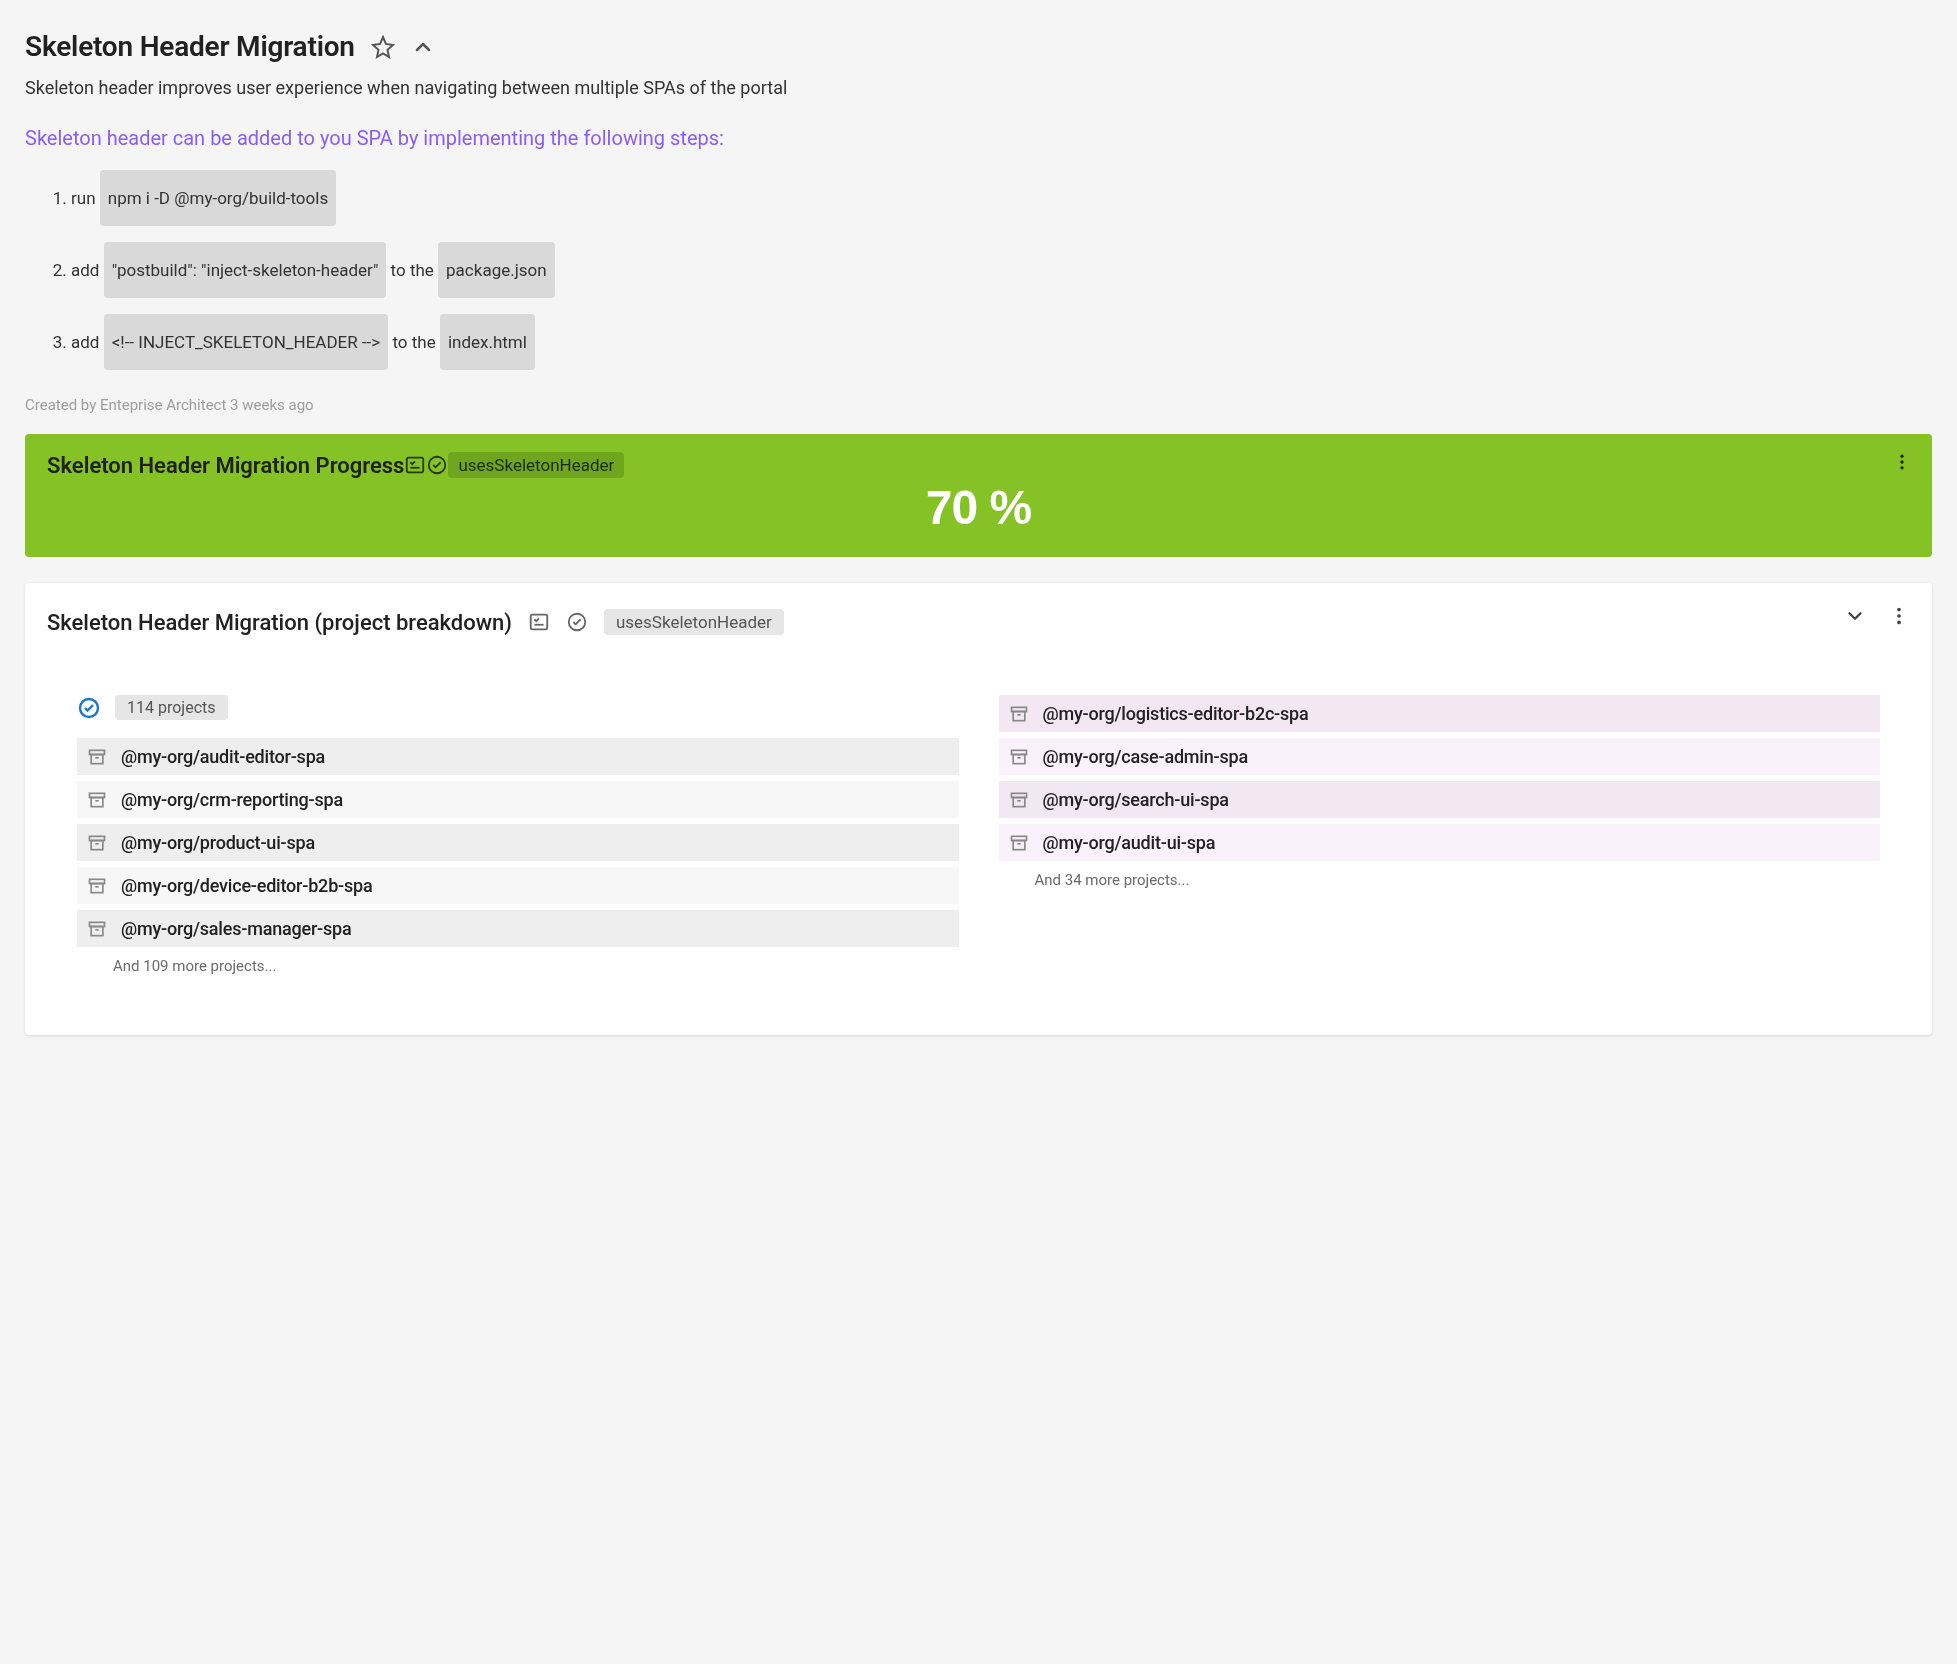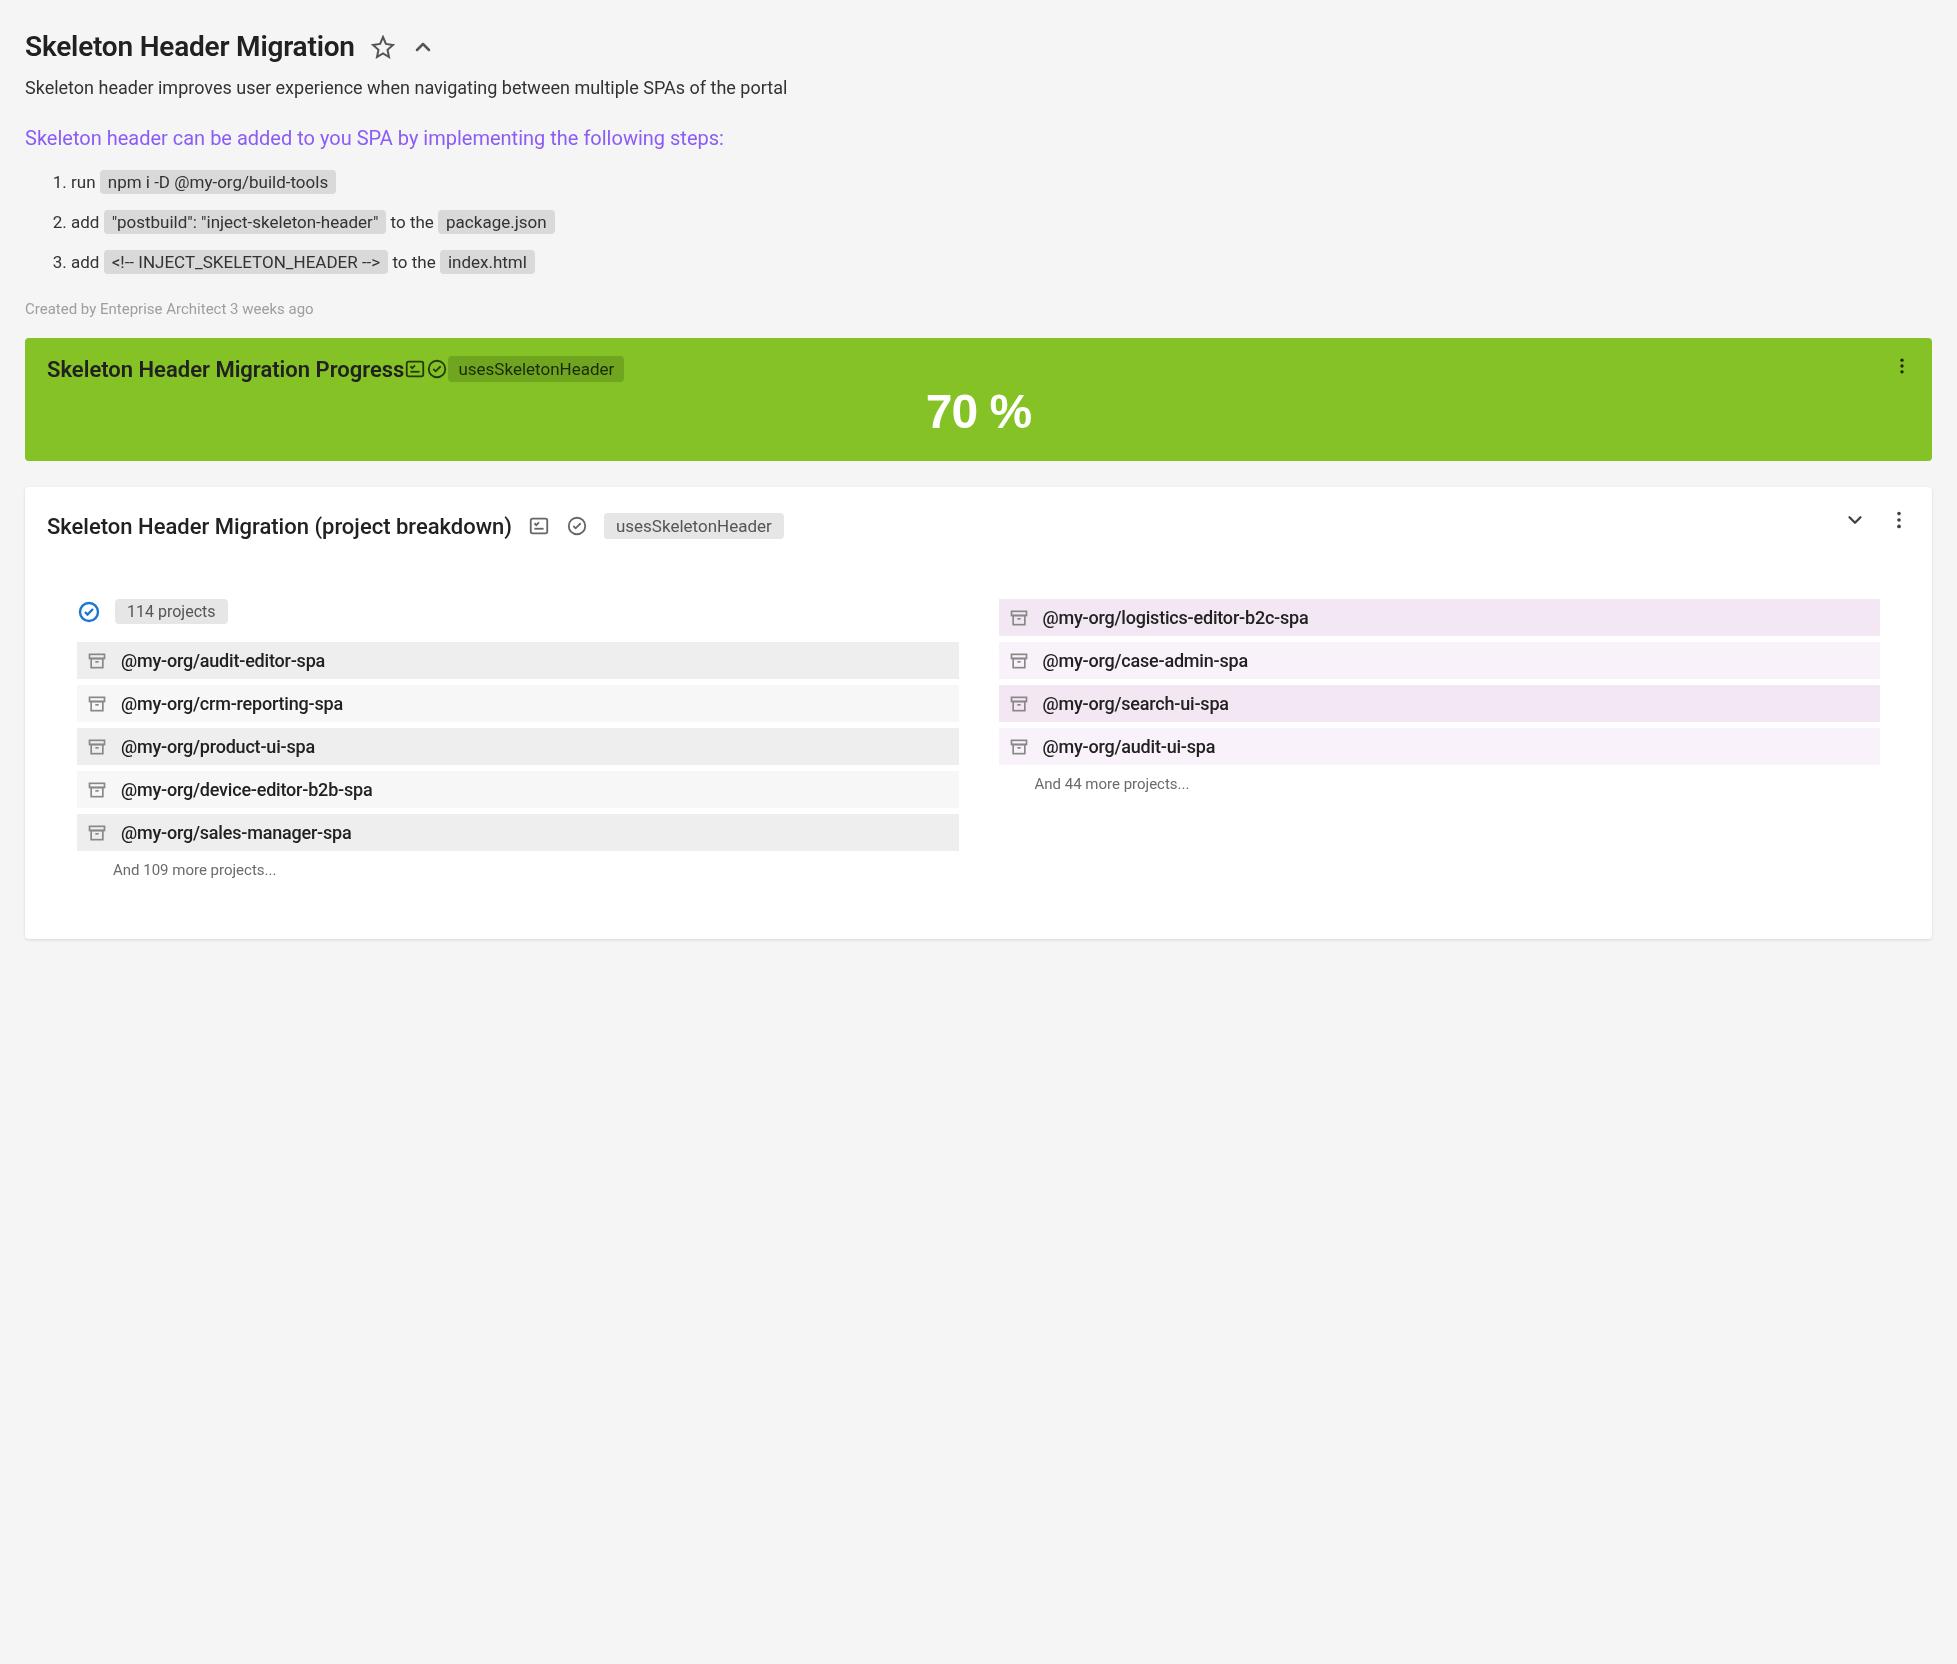--- a/index.html
+++ b/index.html
@@ -18,21 +18,21 @@
 
   .subtitle { font-size: 18px; color: #333; margin-bottom: 28px; }
   .section-intro { font-size: 20px; color: #8b5cf6; margin-bottom: 20px; margin-top: 12px; }
 
   ol.steps { padding-left: 46px; font-size: 17px; color: #333; }
   ol.steps li { margin-bottom: 16px; }
   code.chip {
     display: inline-block;
     background: #d9d9d9;
     border-radius: 4px;
-    padding: 2px 8px;
+    padding: 18px 8px;
     font-family: inherit;
     font-size: 17px;
     color: #333;
   }
   .meta { color: #9e9e9e; font-size: 15px; margin-top: 26px; }
 
   
   .card-green {
     background: #84c225;
     border-radius: 4px;
@@ -316,16 +316,16 @@
           <span class="archive-icon">
               <svg viewBox="0 0 24 24" fill="none" stroke="currentColor" stroke-width="2">
                 <rect x="3" y="4" width="18" height="5"></rect>
                 <rect x="5" y="9" width="14" height="11"></rect>
                 <path d="M10 13h4"></path>
               </svg>
             </span>
           <span>@my-org/audit-ui-spa</span>
         </div>
       </div>
-      <div class="more">And 44 more projects...</div>
+      <div class="more">And 34 more projects...</div>
     </div>
   </div>
 </div>
 
 </body></html>

